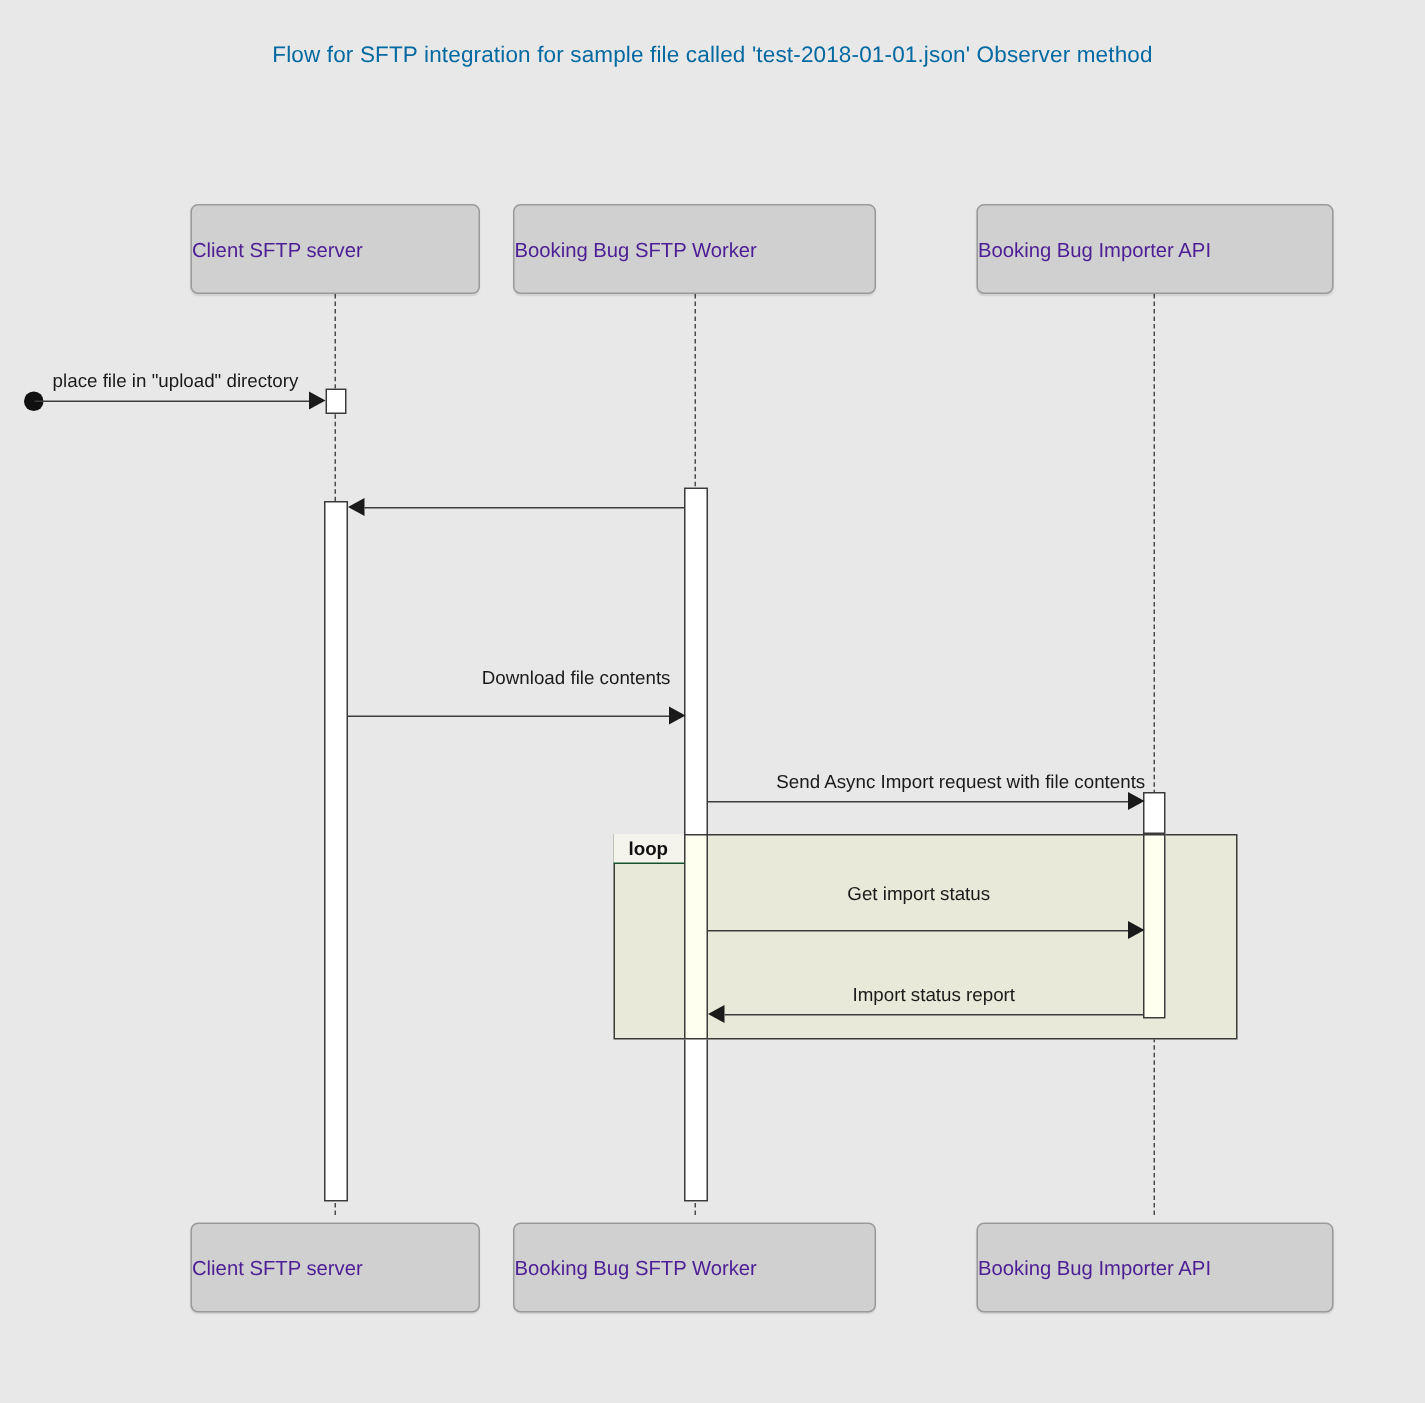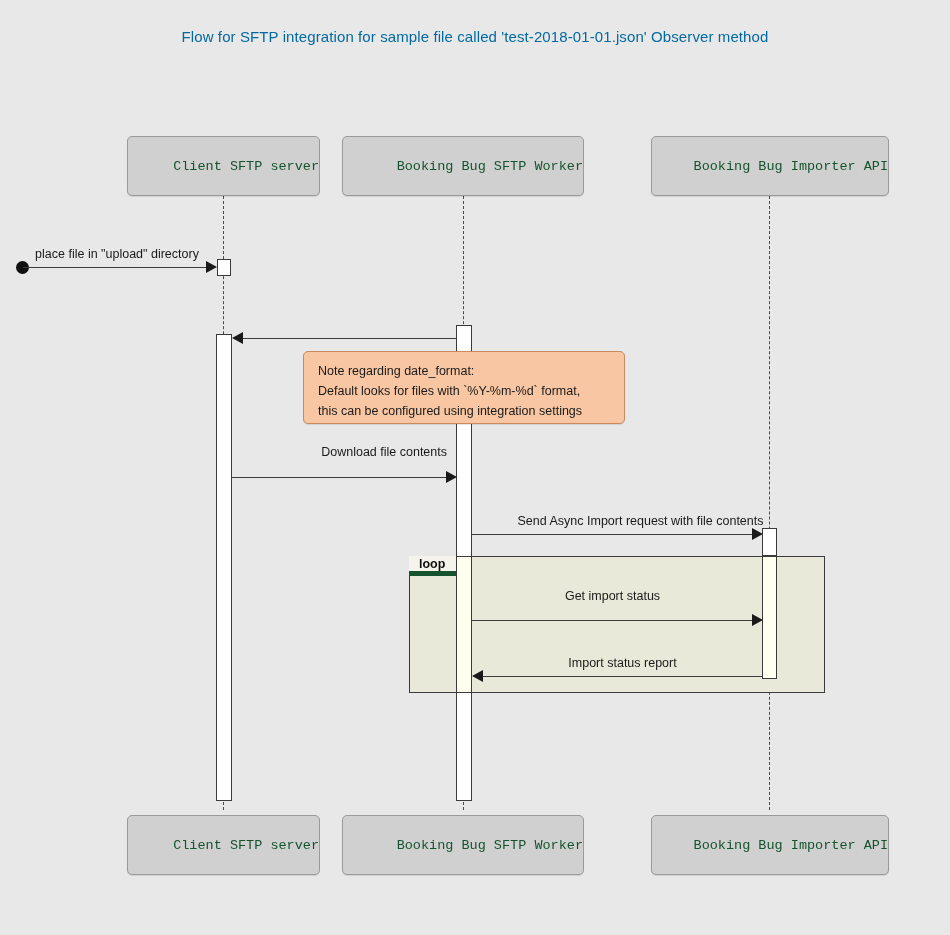--- a/index.html
+++ b/index.html
@@ -30,25 +30,24 @@
     letter-spacing: 0.1px;
   }
   .participant {
     position: absolute;
     box-sizing: border-box;
     background: #d0d0d0;
     border: 1px solid #9a9a9a;
     border-radius: 5px;
     display: flex;
     align-items: center;
-    justify-content: flex-end;
+    justify-content: flex-start;
     font-size: 13.5px;
-    color: #14532d;
+    color: #4c1d95;
     box-shadow: 0 1px 1px rgba(0,0,0,0.10);
-    font-family: Liberation Mono, monospace;
   }
   .lifeline {
     position: absolute;
     width: 0;
     border-left: 1px dashed #4a4a4a;
   }
   .activation {
     position: absolute;
     box-sizing: border-box;
     background: #ffffff;
@@ -109,21 +108,21 @@
     position: absolute;
     box-sizing: border-box;
     background: #e9e9d9;
     border: 1px solid #3a3a3a;
   }
   .fragment-tab {
     position: absolute;
     box-sizing: border-box;
     background: #f4f4ec;
     border-right: 1px solid #3a3a3a;
-    border-bottom: 5px solid #14532d;
+    border-bottom: 1px solid #14532d;
     font-size: 12.5px;
     font-weight: bold;
     color: #101010;
     display: flex;
     align-items: center;
     padding-left: 10px;
   }
 </style>
 </head>
 <body>
@@ -163,25 +162,20 @@
   <div class="activation loop-tint" style="left:762px; top:556px; width:15px; height:123px;"></div>
 
   <div class="startdot" style="left:16px; top:261px;"></div>
   <div class="msgline" style="left:23px; top:267px; width:184px;"></div>
   <div class="arrowhead right" style="left:206px; top:261px;"></div>
   <div class="msglabel" style="left:24px; top:246px; width:186px;">place file in "upload" directory</div>
 
   <div class="msgline" style="left:243px; top:338px; width:213px;"></div>
   <div class="arrowhead left" style="left:232px; top:332px;"></div>
 
-  <div class="note" style="left:303px; top:351px; width:322px; height:73px;">
-    <div>Note regarding date_format:</div>
-    <div>Default looks for files with `%Y-%m-%d` format,</div>
-    <div>this can be configured using integration settings</div>
-  </div>
 
   <div class="msgline" style="left:232px; top:477px; width:215px;"></div>
   <div class="arrowhead right" style="left:446px; top:471px;"></div>
   <div class="msglabel" style="left:232px; top:444px; width:215px;text-align:right;">Download file contents</div>
 
   <div class="msgline" style="left:472px; top:534px; width:281px;"></div>
   <div class="arrowhead right" style="left:752px; top:528px;"></div>
   <div class="msglabel" style="left:472px; top:513px; width:281px;margin-left:28px;">Send Async Import request with file contents</div>
 
   <div class="msgline" style="left:472px; top:620px; width:281px;"></div>

